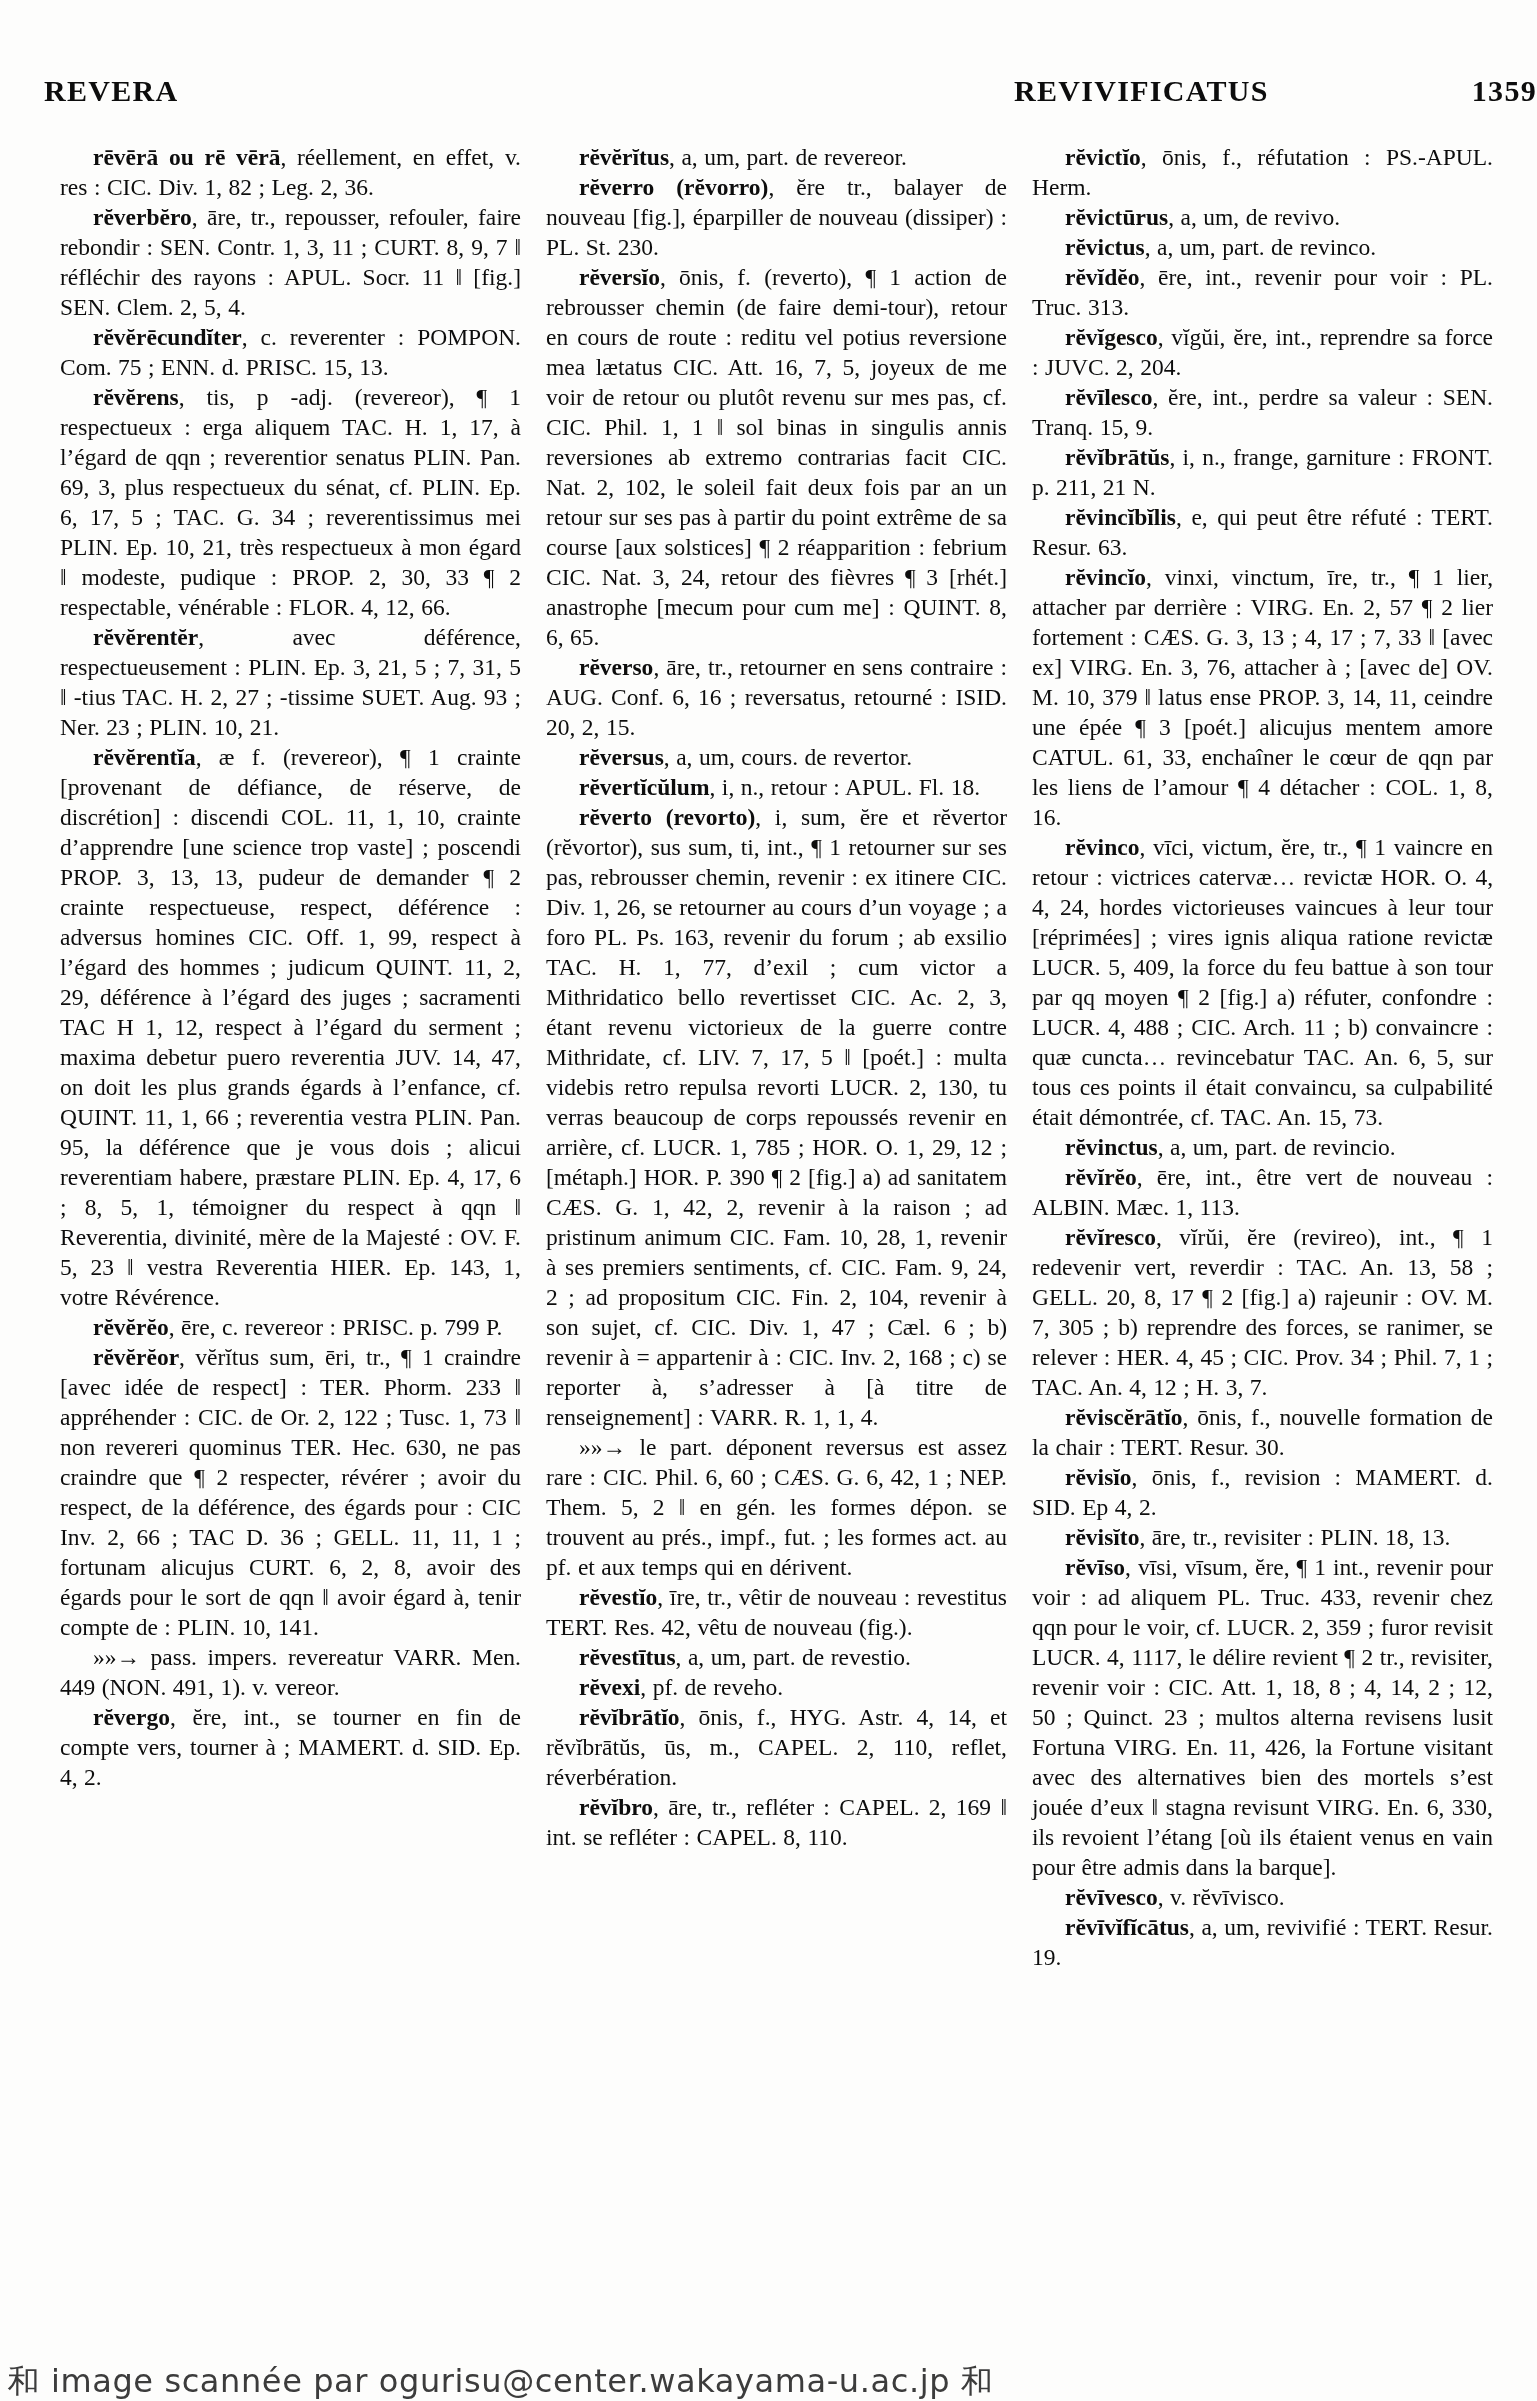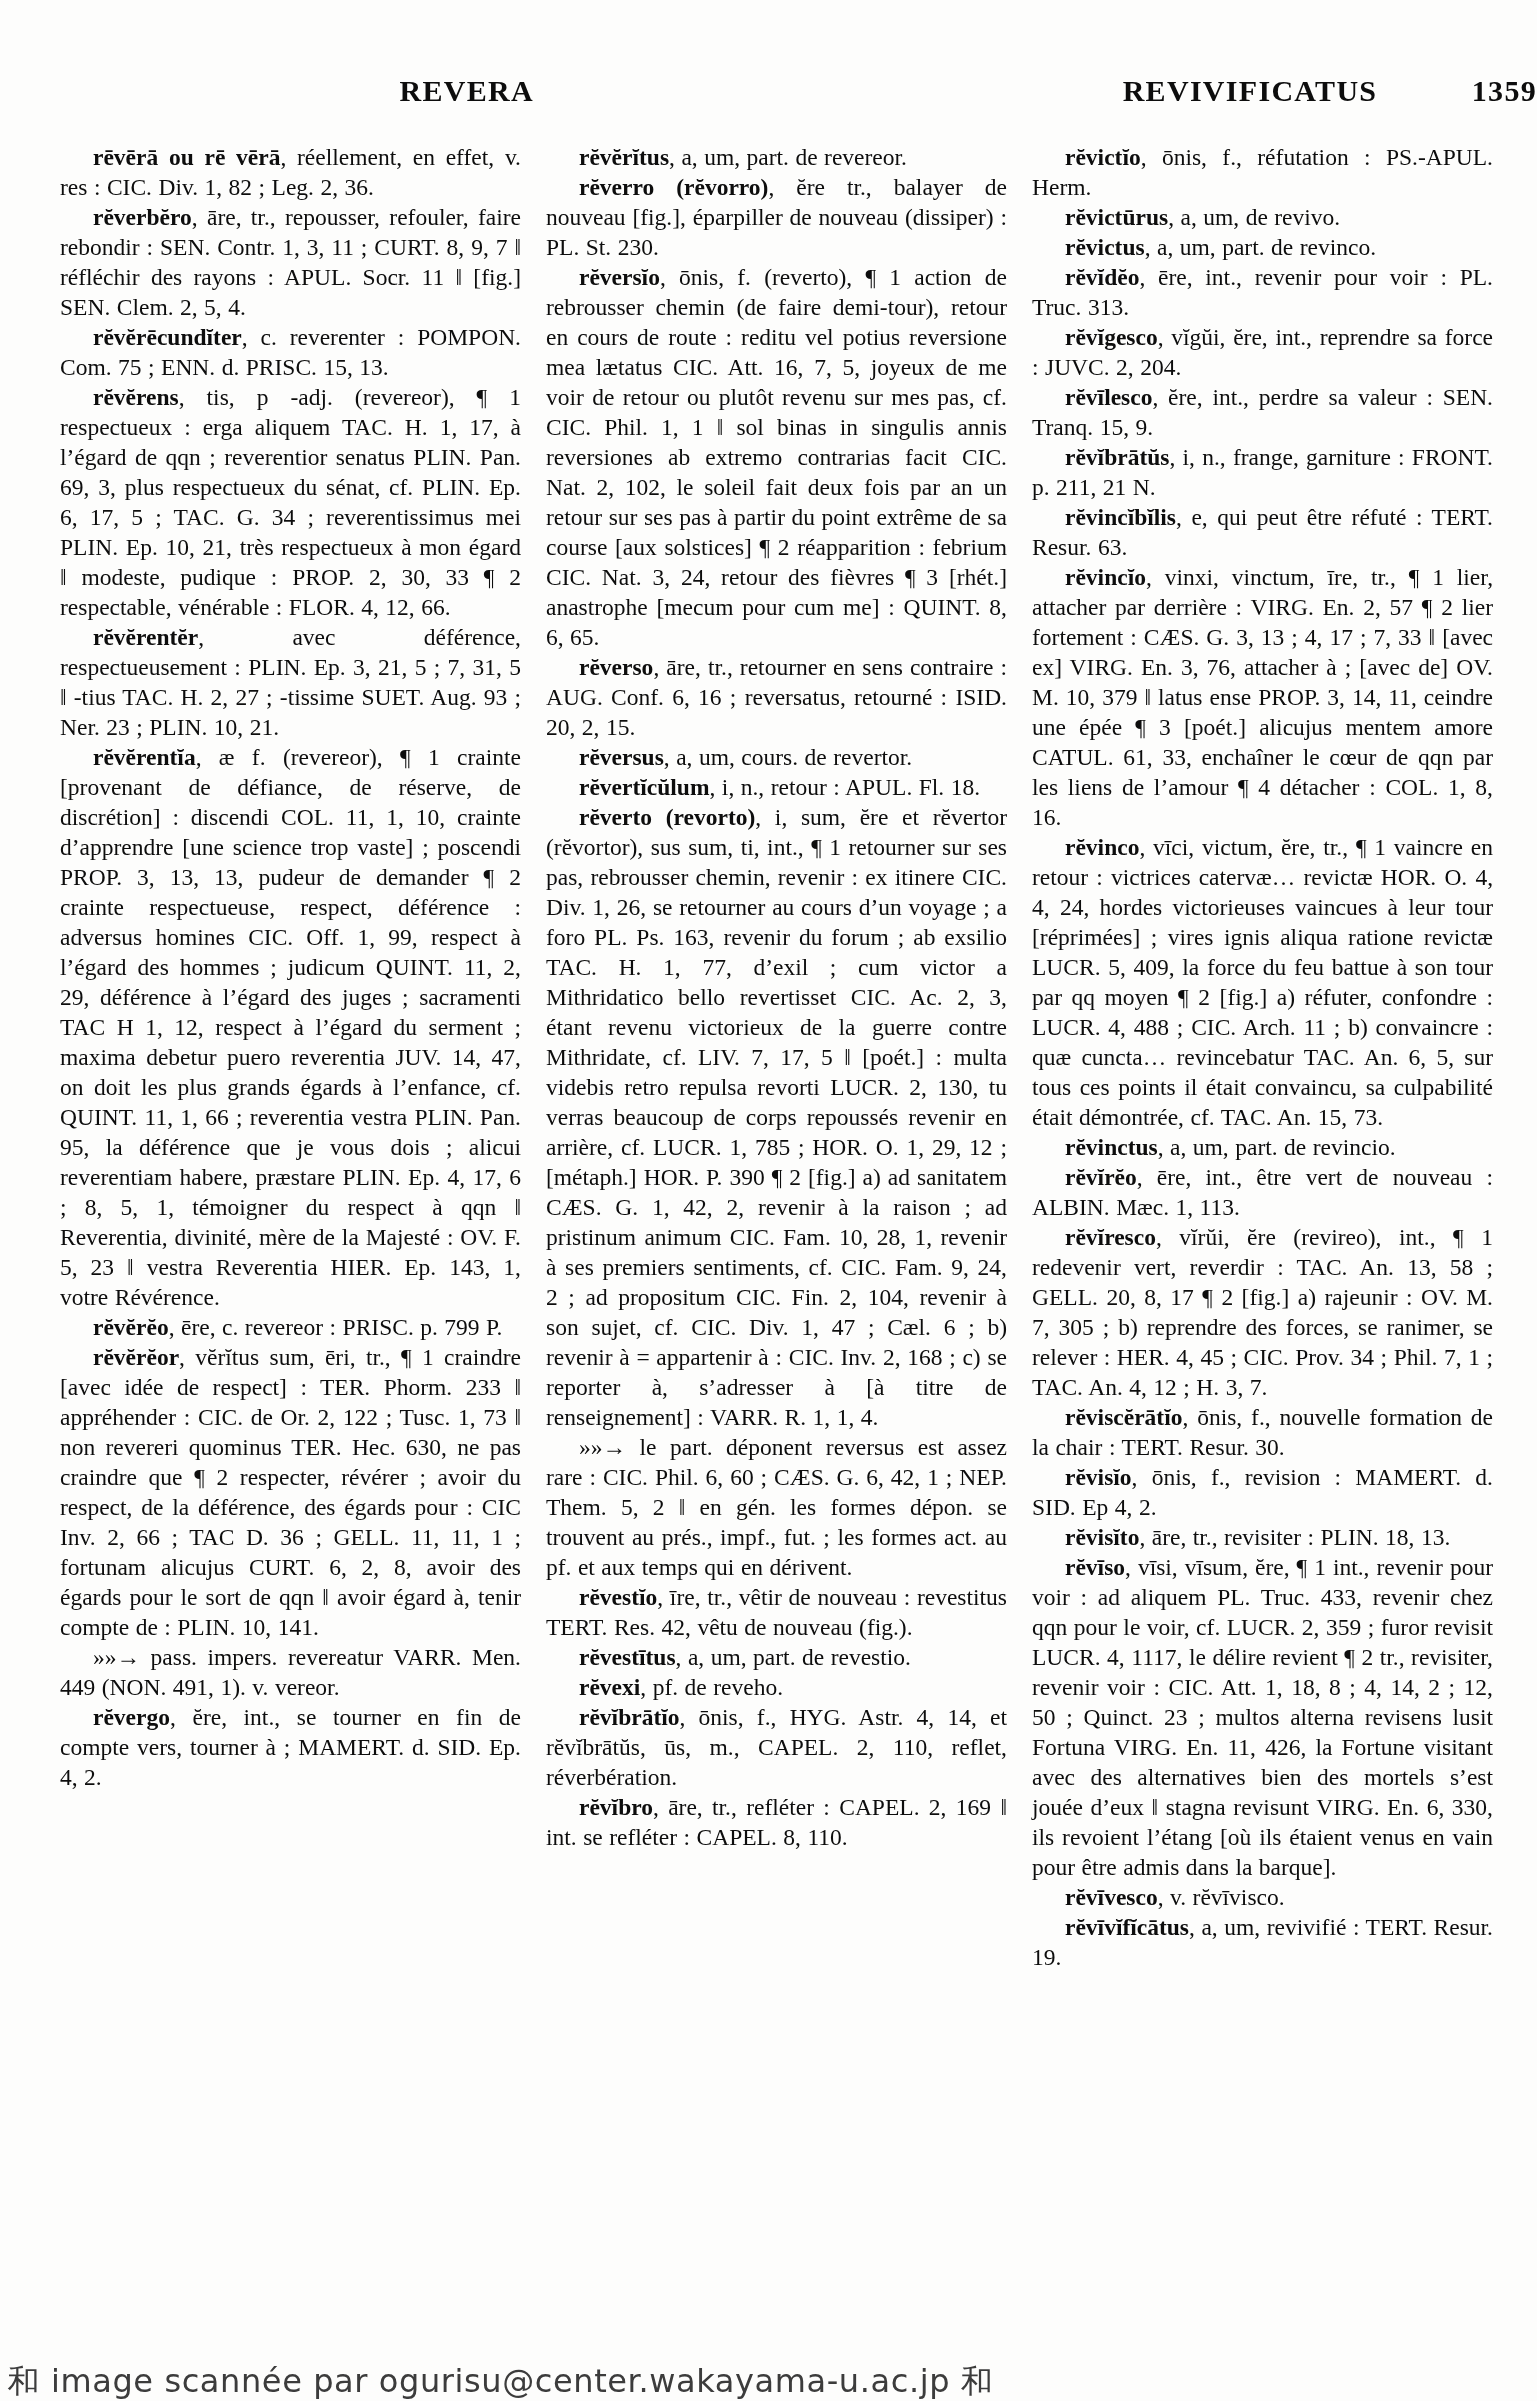--- a/index.html
+++ b/index.html
@@ -4,23 +4,23 @@
 <style>
   html,body{margin:0;padding:0;}
   body{width:1537px;height:2401px;background:#e9e9e9;}
   .page{
     position:relative;width:1537px;height:2401px;background:#fdfdfc;
     overflow:hidden;color:#0d0d0d;
     font-family:"Liberation Serif","DejaVu Serif",serif;
   }
   .header{position:absolute;top:74px;left:0;width:1537px;height:46px;
     font-weight:bold;font-size:30px;letter-spacing:1.3px;}
-  .head-left{position:absolute;left:68px;width:466px;top:0;text-align:right;}
+  .head-left{position:absolute;left:44px;width:466px;top:0;text-align:left;}
   .head-center{position:absolute;left:0;width:1537px;top:0;text-align:right;}
-  .head-right{position:absolute;left:1014px;width:472px;top:0;text-align:center;}
+  .head-right{position:absolute;left:1014px;width:472px;top:0;}
   .columns{position:absolute;top:142px;left:60px;width:1433px;display:flex;gap:25px;}
   .col{width:467px;text-align:justify;font-size:23.5px;line-height:30px;
     word-spacing:0.6px;}
   .entry{margin:0;text-indent:33px;}
   .entry b{font-weight:bold;}
   .footer{position:absolute;left:7.6px;top:2360px;width:1521px;
     font-family:"DejaVu Sans",sans-serif;font-size:32px;color:#3c3c3c;
     letter-spacing:0.6px;}
 </style>
 </head>

